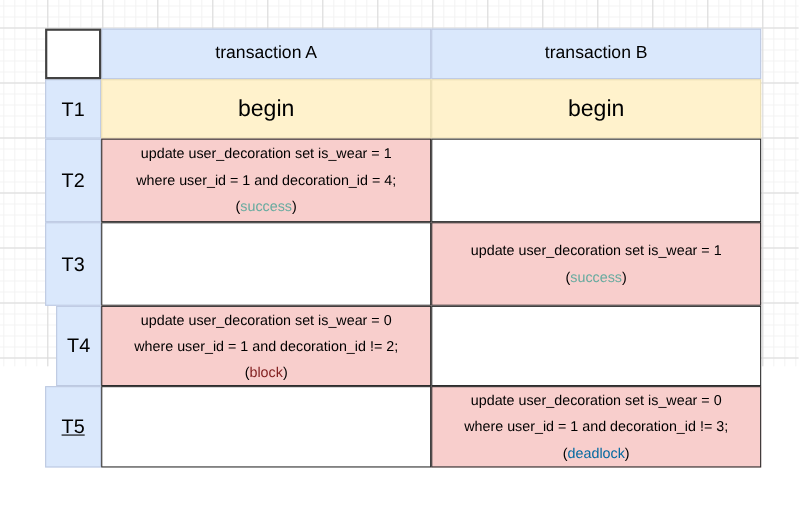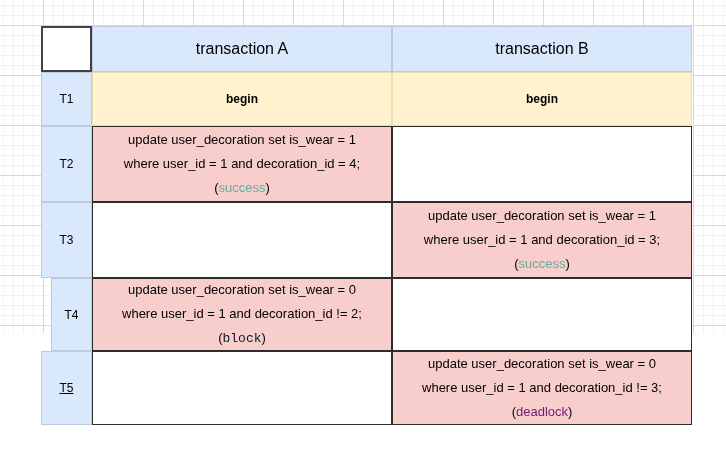--- a/index.html
+++ b/index.html
@@ -24,22 +24,22 @@
     grid-template-columns:51px 300px 300px;
     grid-template-rows:46px 54px 76px 76px 73px 74px;
   }
   .cell{
     box-sizing:border-box;
     display:flex;align-items:center;justify-content:center;
     text-align:center;
   }
   .corner{background:#ffffff;border:2px solid #424242;z-index:2;}
   .head{background:#dae8fc;border:1px solid #bdc9e1;font-size:16px;}
-  .tlabel{background:#dae8fc;border:1px solid #bdc9e1;font-size:12px;}
-  .begin{background:#fff2cc;border:1px solid #e9ddb4;font-size:12px;font-weight:bold;}
+  .tlabel{background:#dae8fc;border:1px solid #bdc9e1;font-size:18px;}
+  .begin{background:#fff2cc;border:1px solid #e9ddb4;font-size:21px;}
   .sqlcell{
     background:#f8cecc;border:1px solid #2d2d2d;
     flex-direction:column;font-size:13px;line-height:24px;z-index:1;
   }
   .emptycell{background:#ffffff;border:1px solid #2d2d2d;z-index:1;}
   .line{display:block;white-space:nowrap;}
 </style>
 </head>
 <body>
 
@@ -73,38 +73,37 @@
       <span class="line"><span>(</span><span style="color: rgb(103, 171, 159);">success</span><span>)</span></span>
     </div>
     <div class="cell emptycell" style="background-color: rgb(255, 255, 255);"></div>
 
     <div class="cell tlabel" style="background-color: rgb(218, 232, 252);">
       <span>T3</span>
     </div>
     <div class="cell emptycell" style="background-color: rgb(255, 255, 255);"></div>
     <div class="cell sqlcell" style="background-color: rgb(248, 206, 204);">
       <span class="line">update user_decoration set is_wear = 1</span>
-      <span class="line">where user_id = 1 and decoration_id = 3;</span>
       <span class="line"><span>(</span><span style="color: rgb(103, 171, 159);">success</span><span>)</span></span>
     </div>
 
     <div class="cell tlabel" style="background-color: rgb(218, 232, 252); margin-left: 10px;">
       <span>T4</span>
     </div>
     <div class="cell sqlcell" style="background-color: rgb(248, 206, 204);">
       <span class="line">update user_decoration set is_wear = 0</span>
       <span class="line">where user_id = 1 and decoration_id != 2;</span>
-      <span class="line"><span>(</span><span style="color: #0f172a; font-family: Liberation Mono, monospace;">block</span><span>)</span></span>
+      <span class="line"><span>(</span><span style="color: #7f1d1d;">block</span><span>)</span></span>
     </div>
     <div class="cell emptycell" style="background-color: rgb(255, 255, 255);"></div>
 
     <div class="cell tlabel" style="background-color: rgb(218, 232, 252); text-decoration: underline;">
       <span>T5</span>
     </div>
     <div class="cell emptycell" style="background-color: rgb(255, 255, 255);"></div>
     <div class="cell sqlcell" style="background-color: rgb(248, 206, 204);">
       <span class="line">update user_decoration set is_wear = 0</span>
       <span class="line">where user_id = 1 and decoration_id != 3;</span>
-      <span class="line"><span>(</span><span style="color: #701a75;">deadlock</span><span>)</span></span>
+      <span class="line"><span>(</span><span style="color: #0369a1;">deadlock</span><span>)</span></span>
     </div>
 
   </div>
 </div>
 
 </body></html>

